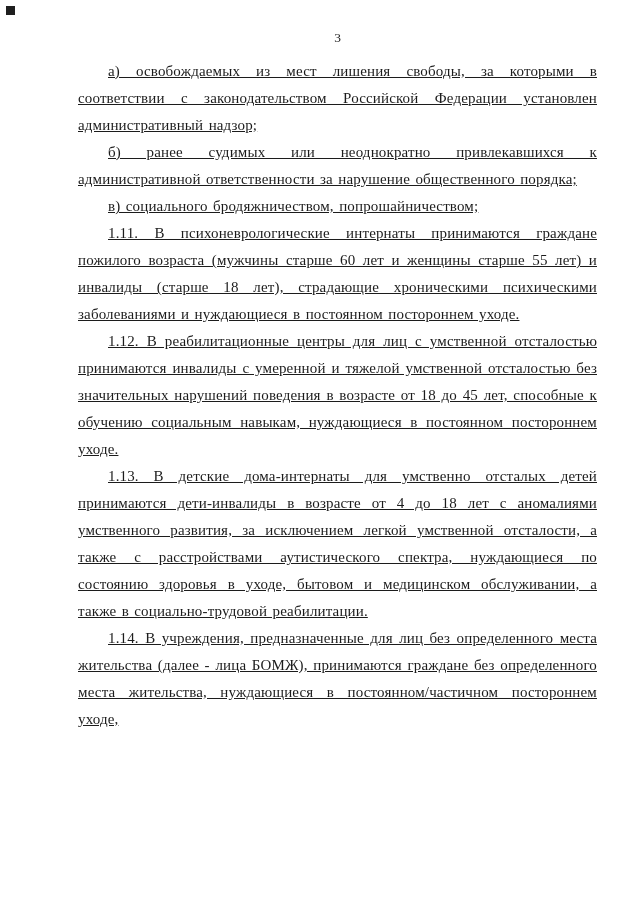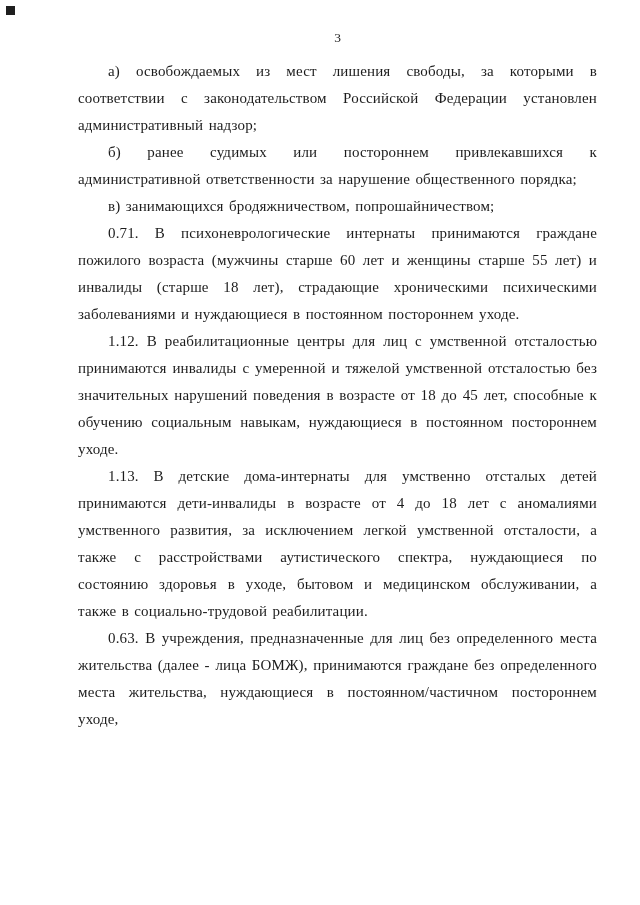--- a/index.html
+++ b/index.html
@@ -34,20 +34,21 @@
     width: 519px;
     text-align: center;
     font-size: 13.5px;
     color: #1c1c1c;
   }
   .content {
     position: absolute;
     top: 58px;
     left: 78px;
     width: 519px;
+    text-decoration: underline;
   }
   .content p {
     margin: 0;
     padding: 0;
     font-size: 15px;
     line-height: 27px;
     text-align: justify;
     text-align-last: left;
     text-indent: 30px;
     letter-spacing: 0.15px;
@@ -56,20 +57,20 @@
   }
 </style>
 </head>
 <body>
 
 <div class="page">
   <div class="corner-mark"></div>
   <div class="page-number">3</div>
   <div class="content">
     <p>а) освобождаемых из мест лишения свободы, за которыми в соответствии с законодательством Российской Федерации установлен административный надзор;</p>
-    <p>б) ранее судимых или постороннем привлекавшихся к административной ответственности за нарушение общественного порядка;</p>
-    <p>в) занимающихся бродяжничеством, попрошайничеством;</p>
-    <p>0.71. В психоневрологические интернаты принимаются граждане пожилого возраста (мужчины старше 60 лет и женщины старше 55 лет) и инвалиды (старше 18 лет), страдающие хроническими психическими заболеваниями и нуждающиеся в постоянном постороннем уходе.</p>
+    <p>б) ранее судимых или неоднократно привлекавшихся к административной ответственности за нарушение общественного порядка;</p>
+    <p>в) социального бродяжничеством, попрошайничеством;</p>
+    <p>1.11. В психоневрологические интернаты принимаются граждане пожилого возраста (мужчины старше 60 лет и женщины старше 55 лет) и инвалиды (старше 18 лет), страдающие хроническими психическими заболеваниями и нуждающиеся в постоянном постороннем уходе.</p>
     <p>1.12. В реабилитационные центры для лиц с умственной отсталостью принимаются инвалиды с умеренной и тяжелой умственной отсталостью без значительных нарушений поведения в возрасте от 18 до 45 лет, способные к обучению социальным навыкам, нуждающиеся в постоянном постороннем уходе.</p>
     <p>1.13. В детские дома-интернаты для умственно отсталых детей принимаются дети-инвалиды в возрасте от 4 до 18 лет с аномалиями умственного развития, за исключением легкой умственной отсталости, а также с расстройствами аутистического спектра, нуждающиеся по состоянию здоровья в уходе, бытовом и медицинском обслуживании, а также в социально-трудовой реабилитации.</p>
-    <p>0.63. В учреждения, предназначенные для лиц без определенного места жительства (далее - лица БОМЖ), принимаются граждане без определенного места жительства, нуждающиеся в постоянном/частичном постороннем уходе,</p>
+    <p>1.14. В учреждения, предназначенные для лиц без определенного места жительства (далее - лица БОМЖ), принимаются граждане без определенного места жительства, нуждающиеся в постоянном/частичном постороннем уходе,</p>
   </div>
 </div>
 
 </body></html>

